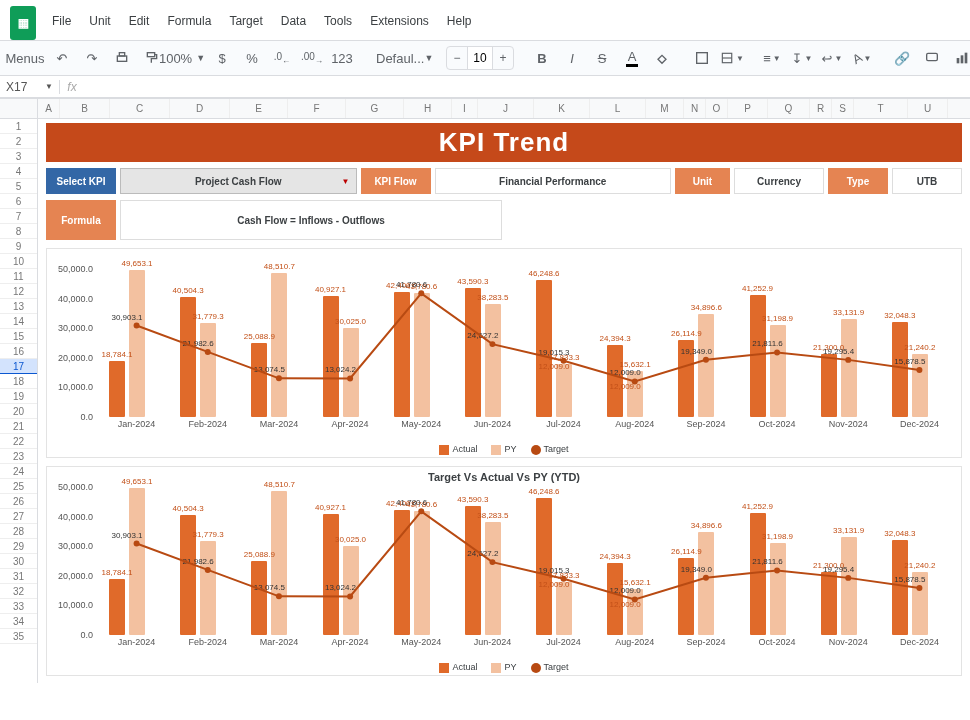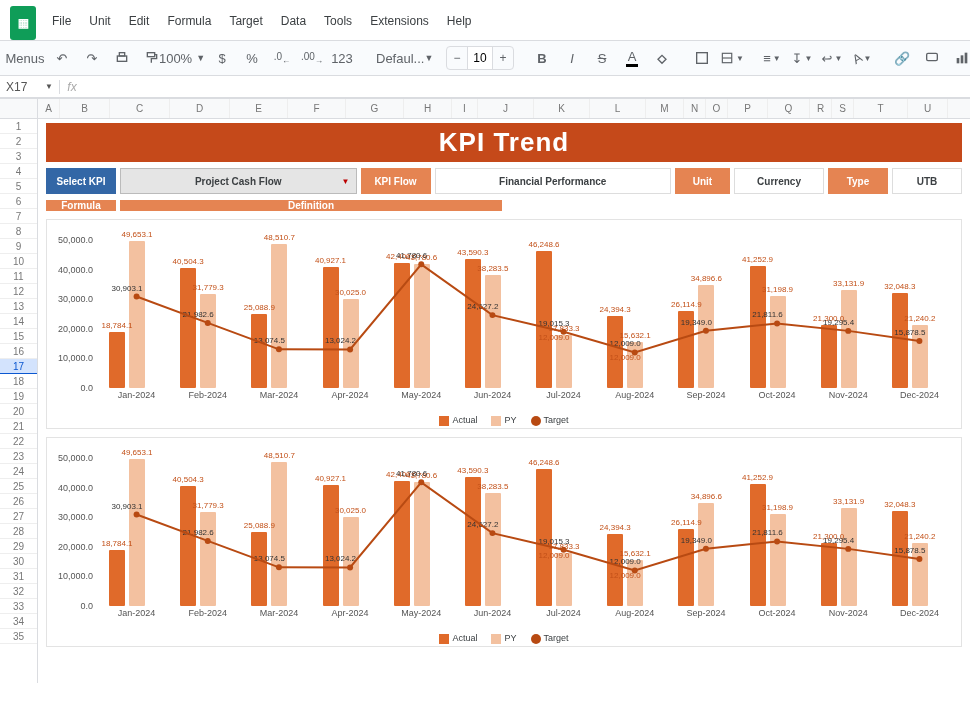--- a/index.html
+++ b/index.html
@@ -291,21 +291,21 @@
         <div class="lab">KPI Flow</div>
         <div class="valbox">Financial Performance</div>
         <div class="lab">Unit</div>
         <div class="valbox">Currency</div>
         <div class="lab">Type</div>
         <div class="valbox">UTB</div>
       </div>
 
       <div class="row3">
         <div class="def-lab">Formula</div>
-        <div class="def-lab">Definition</div>
+        <div class="def">Cash Flow = Inflows - Outflows</div>
       </div>
 
       <div id="chart0" class="chart">
           <div class="yaxis">
             <span class="ytick" style="bottom: 0%;">0.0</span>
             <span class="ytick" style="bottom: 20%;">10,000.0</span>
             <span class="ytick" style="bottom: 40%;">20,000.0</span>
             <span class="ytick" style="bottom: 60%;">30,000.0</span>
             <span class="ytick" style="bottom: 80%;">40,000.0</span>
             <span class="ytick" style="bottom: 100%;">50,000.0</span>
@@ -427,20 +427,21 @@
             <span class="xl" style="left: 747.25px;">Nov-2024</span>
             <span class="xl" style="left: 818.417px;">Dec-2024</span>
           </div>
           <div class="legend">
             <span><span class="sw" style="background:#e06a2a"></span>Actual</span>
             <span><span class="sw" style="background:#f3c1a0"></span>PY</span>
             <span><span class="sw" style="background:#b84a12;border-radius:50%"></span>Target</span>
           </div>
         </div>
       <div id="chart1" class="chart">
+          <div class="chart-title">Target Vs Actual Vs PY (YTD)</div>
           <div class="yaxis">
             <span class="ytick" style="bottom: 0%;">0.0</span>
             <span class="ytick" style="bottom: 20%;">10,000.0</span>
             <span class="ytick" style="bottom: 40%;">20,000.0</span>
             <span class="ytick" style="bottom: 60%;">30,000.0</span>
             <span class="ytick" style="bottom: 80%;">40,000.0</span>
             <span class="ytick" style="bottom: 100%;">50,000.0</span>
           </div>
           <div class="plot">
             <div class="grp" style="left: 0px; width: 71.1667px; height: 100%;">

